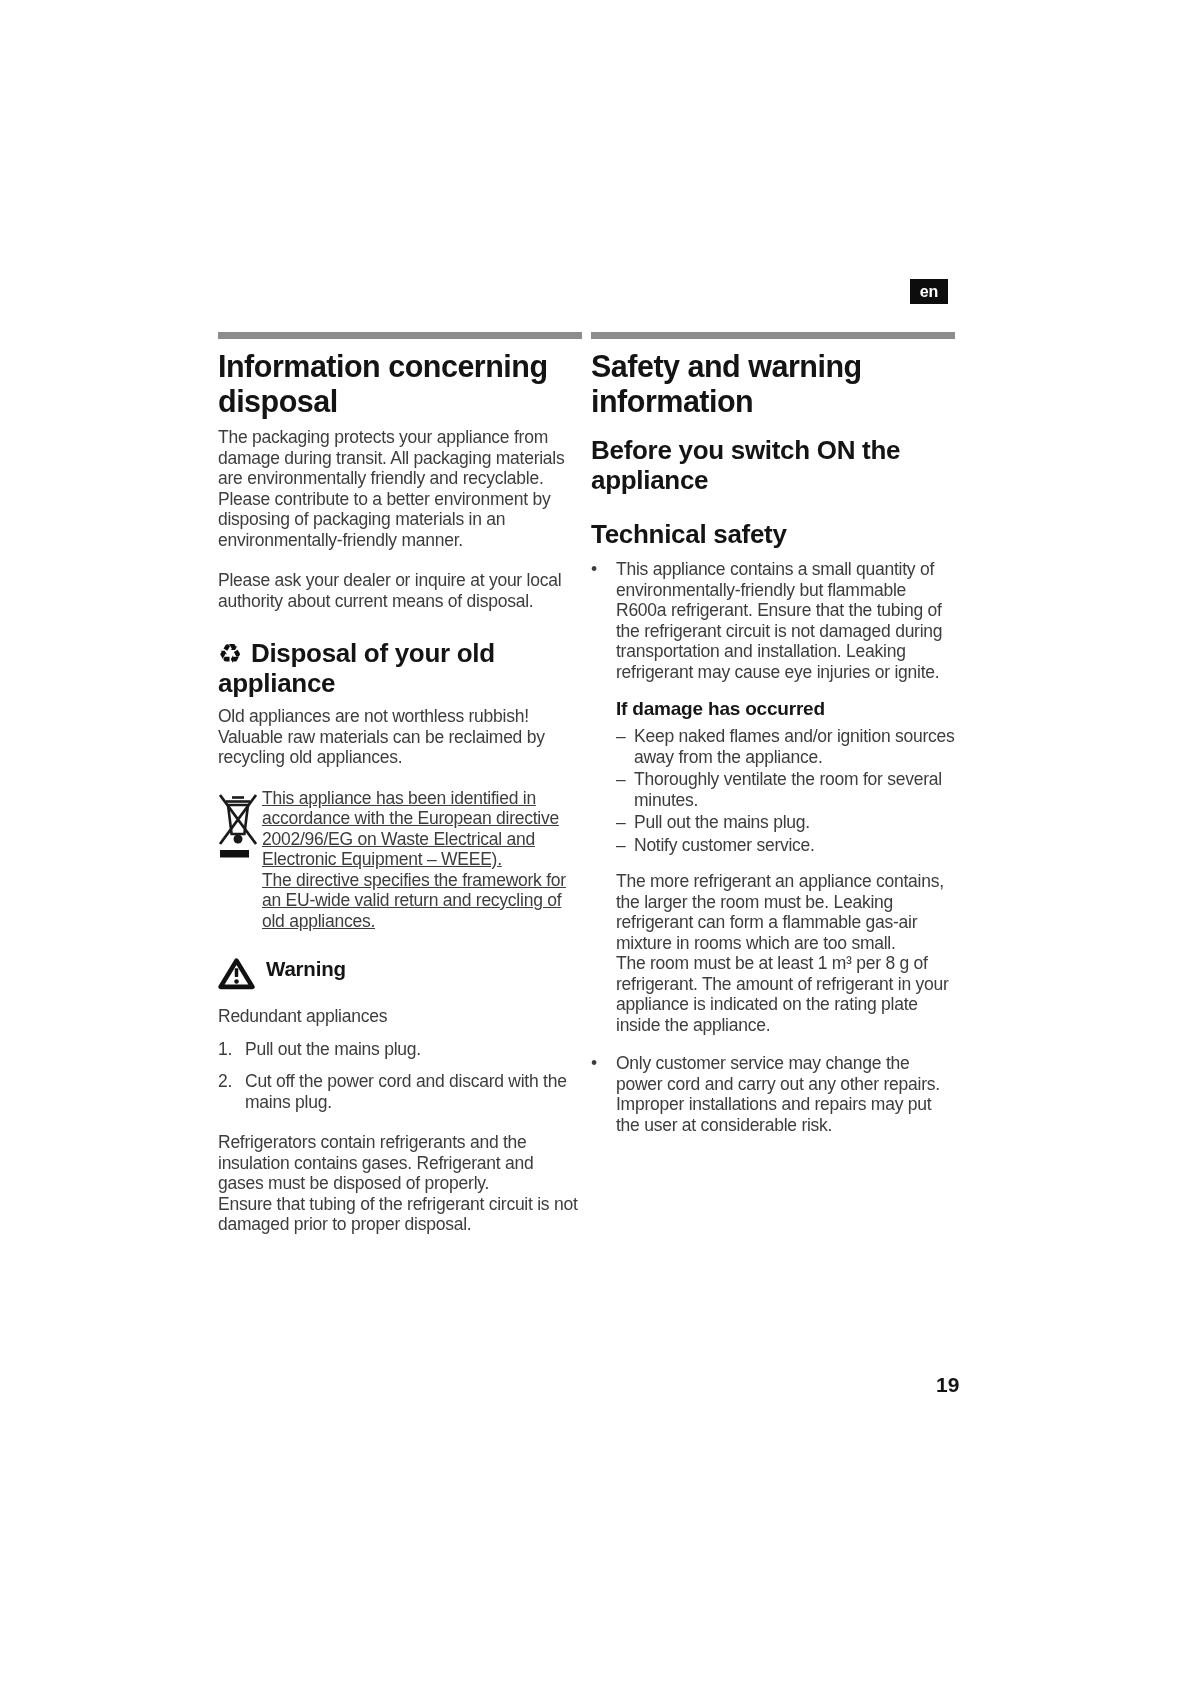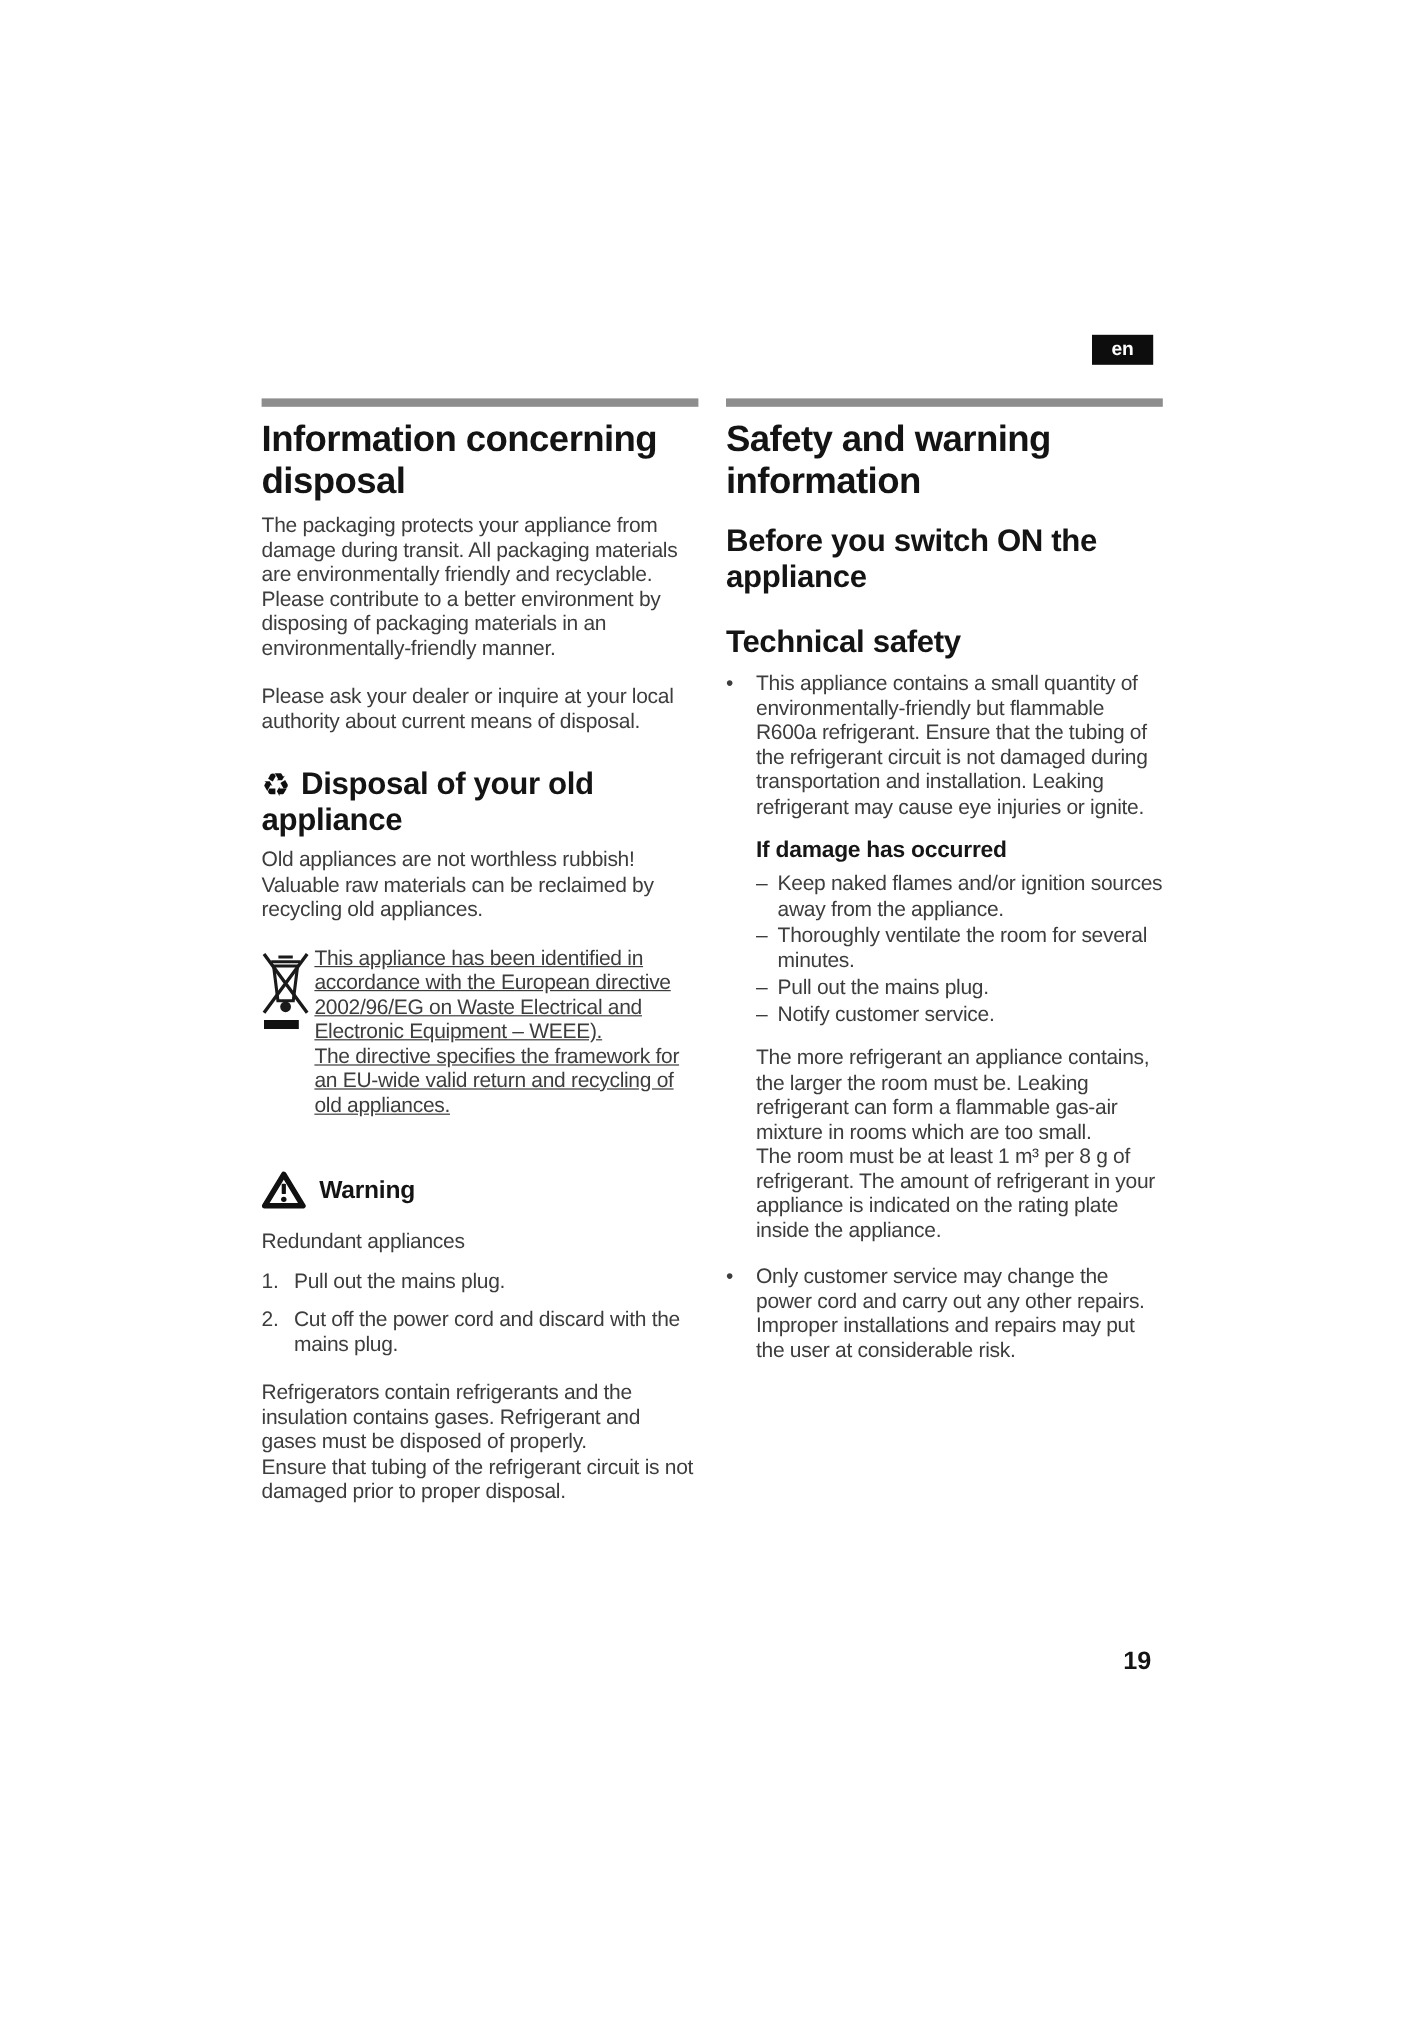--- a/index.html
+++ b/index.html
@@ -6,28 +6,28 @@
   .page {
     position:relative;
     width:1190px; height:1684px;
     background:#ffffff;
     font-family:"Liberation Sans", sans-serif;
     color:#3d3d3d;
     overflow:hidden;
   }
   .lang-badge {
     position:absolute; left:910px; top:279px;
-    width:51px; height:25px;
+    width:38px; height:25px;
     background:#0d0d0d; color:#ffffff;
     font-size:16px; font-weight:bold;
     display:flex; align-items:center; justify-content:center;
   }
   .columns {
     position:absolute; left:218px; top:332px;
-    display:flex; gap:23px;
+    display:flex; gap:9px;
   }
   .col { width:364px; }
   .col-bar { height:7px; background:#8d8d8d; }
   h1 {
     font-size:30.5px; line-height:35px; font-weight:bold;
     color:#141414; letter-spacing:-0.5px;
     margin:10px 0 0; white-space:pre-line;
   }
   .sec-heading {
     font-size:26px; line-height:30px; font-weight:bold;
@@ -47,21 +47,21 @@
     margin:20px 0 0; white-space:pre-line;
   }
   .p.first { margin-top:8px; }
   .p.tight { margin-top:16px; }
   .media { display:flex; margin-top:20px; }
   .weee-icon { flex:0 0 44px; padding-top:3px; }
   .weee-text {
     flex:1; font-size:17.5px; line-height:20.5px; letter-spacing:-0.25px;
     margin:0; white-space:pre-line;text-decoration:underline;
   }
-  .warning-head { display:flex; align-items:center; gap:11px; margin-top:44px; }
+  .warning-head { display:flex; gap:11px; margin-top:26px; }
   .warning-label { font-size:20.5px; font-weight:bold; color:#141414; letter-spacing:-0.2px; }
   .num-item {
     display:flex; margin-top:12px;
     font-size:17.5px; line-height:20.5px; letter-spacing:-0.25px;
   }
   .num-marker { flex:0 0 27px; }
   .num-text { flex:1; }
   .bullet-item { display:flex; margin-top:10px; }
   .bullet-item.second { margin-top:18px; }
   .bullet-marker { flex:0 0 25px; font-size:17.5px; line-height:20.5px; }

